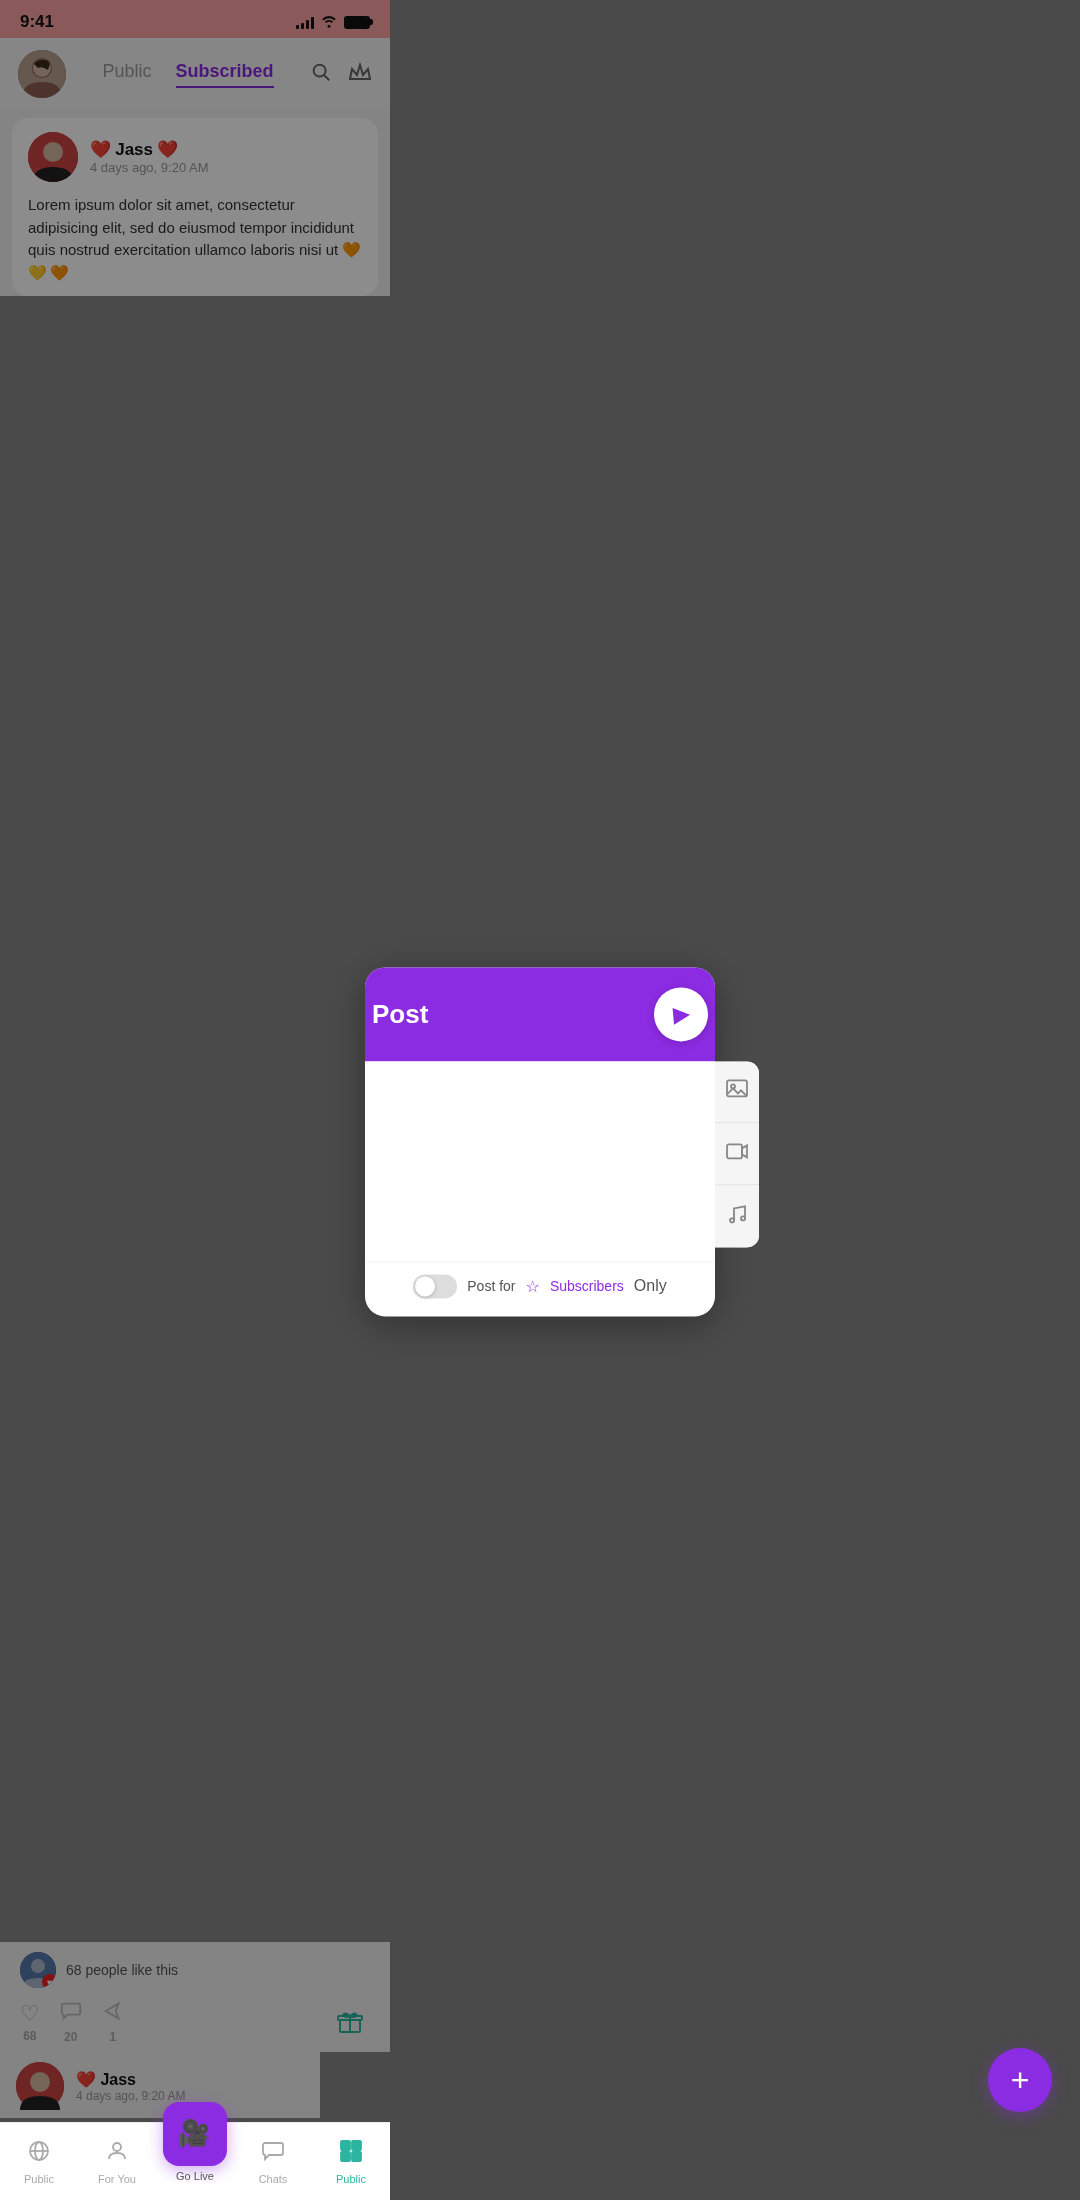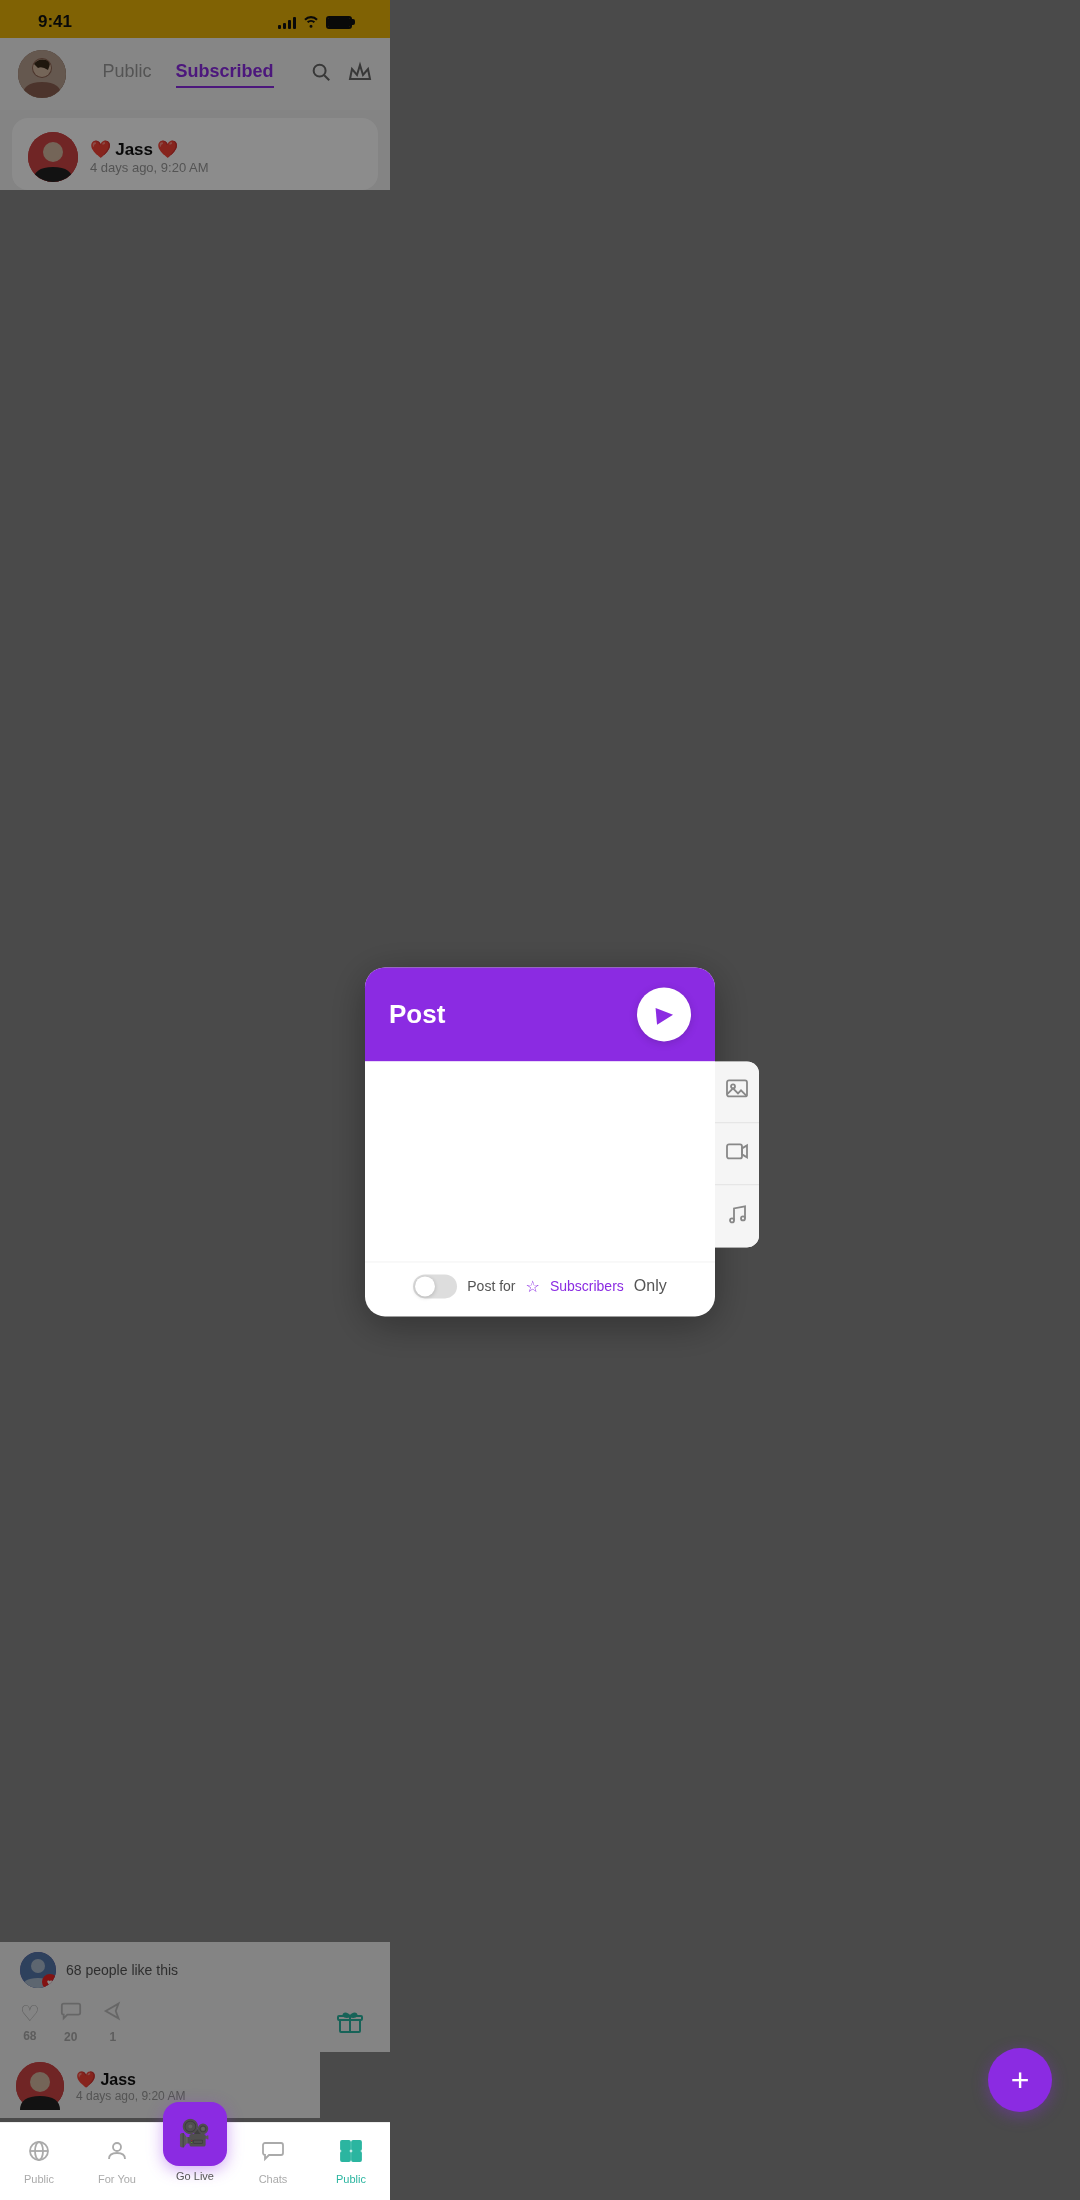--- a/index.html
+++ b/index.html
@@ -12,22 +12,22 @@
       font-family: -apple-system, BlinkMacSystemFont, 'Helvetica Neue', Arial, sans-serif;
       overflow: hidden;
       position: relative;
     }
 
     
     .status-bar {
       display: flex;
       justify-content: space-between;
       align-items: center;
-      padding: 12px 38px 6px;
-      background: #eab308;
+      padding: 12px 20px 6px;
+      background: #fca5a5;
     }
     .status-time {
       font-size: 17px;
       font-weight: 700;
       color: #111;
     }
     .status-icons {
       display: flex;
       align-items: center;
       gap: 6px;
@@ -187,21 +187,21 @@
       transform: translate(-50%, -38%);
       width: 350px;
       border-radius: 20px;
       overflow: visible;
       z-index: 20;
       background: #fff;
       box-shadow: 0 8px 40px rgba(0,0,0,0.35);
     }
     .modal-header {
       background: #8B2BE2;
-      padding: 20px 24px;
+      padding: 20px 7px;
       border-radius: 20px 20px 0 0;
       display: flex;
       align-items: center;
       justify-content: space-between;
     }
     .modal-title {
       font-size: 26px;
       font-weight: 800;
       color: #fff;
     }
@@ -527,20 +527,21 @@
       </div>
       <div class="post-user-info">
         <div class="post-username">
           <span>❤️</span>
           <span>Jass</span>
           <span>❤️</span>
         </div>
         <div class="post-timestamp">4 days ago, 9:20 AM</div>
       </div>
     </div>
+    <div class="post-text">Lorem ipsum dolor sit amet, consectetur adipisicing elit, sed do eiusmod tempor incididunt  quis nostrud exercitation ullamco laboris nisi ut 🧡 💛 🧡</div>
   </div>
 
 </div>
 
 <div class="overlay"></div>
 
 <div class="post-modal">
   <div class="modal-header">
     <span class="modal-title">Post</span>
     <div class="modal-send-btn">

